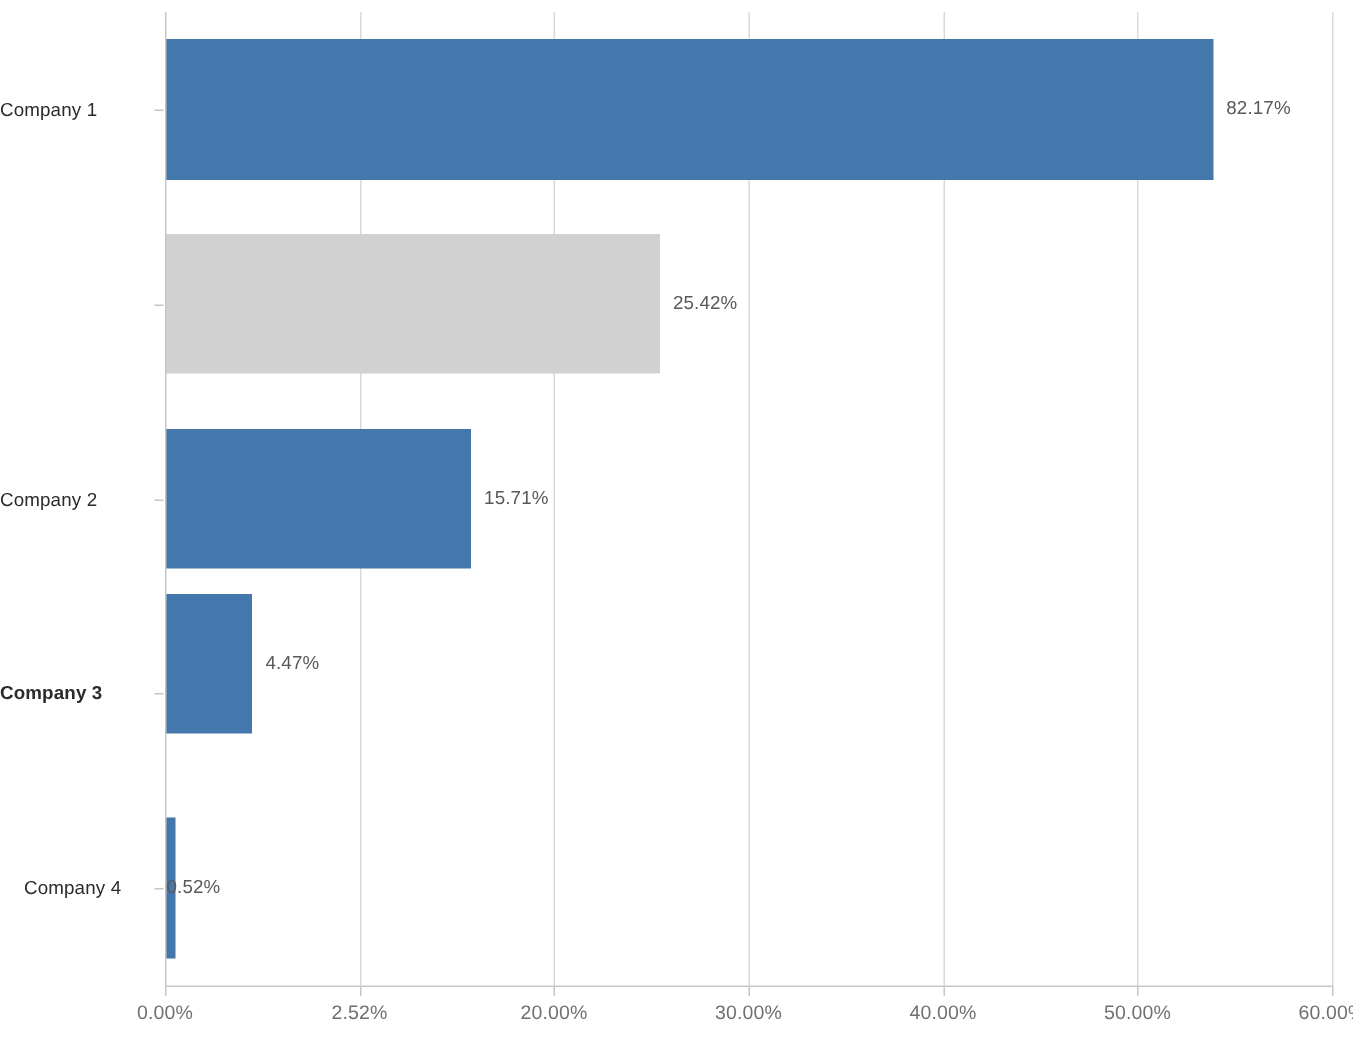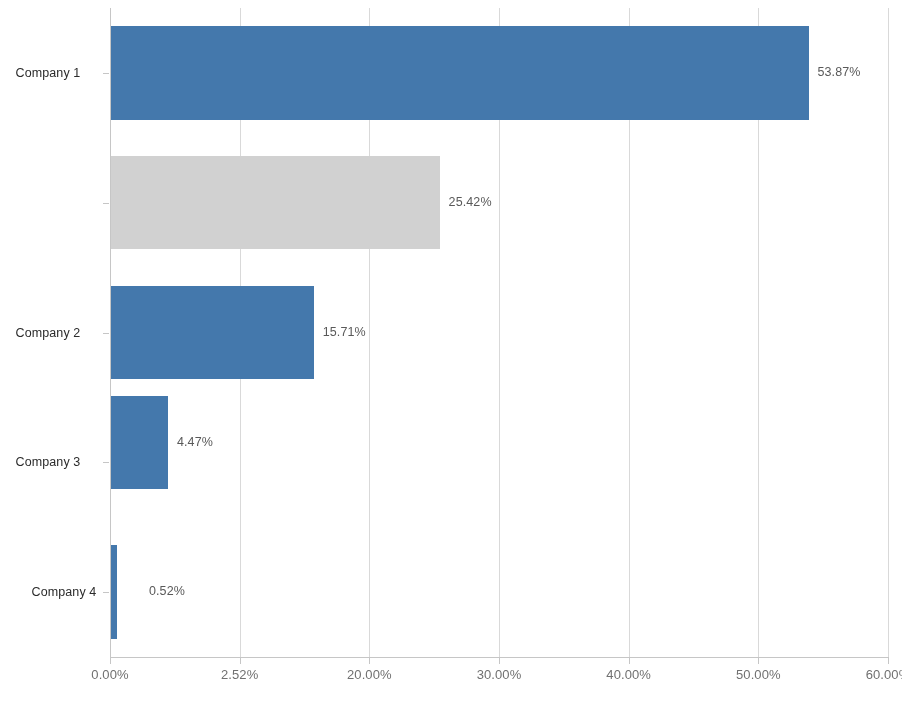--- a/index.html
+++ b/index.html
@@ -101,21 +101,21 @@
     letter-spacing: 0.1px;
   }
 
   .cat-label {
     position: absolute;
     right: 0;
     transform: translateY(-50%);
     font-size: 12.5px;
     color: #2b2b2b;
     white-space: nowrap;
-    text-align: center;
+    text-align: left;
     letter-spacing: 0.1px;
   }
 
   .cat-tick {
     position: absolute;
     left: 103px;
     width: 6px;
     height: 1px;
     background: #c6c6c6;
   }
@@ -131,37 +131,37 @@
         <div class="gridline" style="left: 129.667px;"></div>
         <div class="gridline" style="left: 259.333px;"></div>
         <div class="gridline" style="left: 389px;"></div>
         <div class="gridline" style="left: 518.667px;"></div>
         <div class="gridline" style="left: 648.333px;"></div>
         <div class="gridline" style="left: 778px;"></div>
       </div>
     <div id="bars">
         <div class="bar-row" style="top: 18.172px; height: 93.456px;">
           <div class="bar blue" title="Company 1 53.87%" style="width: 698.514px; background: rgb(68, 120, 172);"></div>
-          <div class="bar-value-label" style="left: 707.514px; top: 38.728px;">53.87%</div>
+          <div class="bar-value-label" style="left: 707.514px; top: 38.728px;">82.17%</div>
         </div>
         <div class="bar-row" style="top: 147.972px; height: 93.456px;">
           <div class="bar grey" title=" 25.42%" style="width: 329.613px; background: rgb(209, 209, 209);"></div>
           <div class="bar-value-label" style="left: 338.613px; top: 38.728px;">25.42%</div>
         </div>
         <div class="bar-row" style="top: 278px; height: 93.456px;">
           <div class="bar blue" title="Company 2 15.71%" style="width: 203.706px; background: rgb(68, 120, 172);"></div>
           <div class="bar-value-label" style="left: 212.706px; top: 38.728px;">15.71%</div>
         </div>
         <div class="bar-row" style="top: 388px; height: 93.456px;">
           <div class="bar blue" title="Company 3 4.47%" style="width: 57.961px; background: rgb(68, 120, 172);"></div>
           <div class="bar-value-label" style="left: 66.961px; top: 38.728px;">4.47%</div>
         </div>
         <div class="bar-row" style="top: 537.372px; height: 93.456px;">
           <div class="bar blue" title="Company 4 0.52%" style="width: 6.74267px; background: rgb(68, 120, 172);"></div>
-          <div class="bar-value-label" style="left: 24px; top: 38.728px; padding-left: 15px;">0.52%</div>
+          <div class="bar-value-label" style="left: 1px; top: 38.728px;">0.52%</div>
         </div>
       </div>
   </div>
 
   <div class="axis-line-y"></div>
   <div class="axis-line-x"></div>
 
   <div id="x-axis">
       <div class="tick-mark" style="left: 110px;"></div>
       <div class="x-tick-label" style="left: 110px;">0.00%</div>
@@ -179,19 +179,19 @@
       <div class="x-tick-label" style="left: 888px;">60.00%</div>
     </div>
 
   <div id="y-axis">
       <div class="cat-label" style="top: 72.9px; left: 0px; width: 96px;">Company 1</div>
       <div class="cat-tick" style="top: 72.9px;"></div>
       <div class="cat-label" style="top: 202.7px; left: 0px; width: 96px;"></div>
       <div class="cat-tick" style="top: 202.7px;"></div>
       <div class="cat-label" style="top: 332.5px; left: 0px; width: 96px;">Company 2</div>
       <div class="cat-tick" style="top: 332.5px;"></div>
-      <div class="cat-label" style="top: 462.3px; left: 0px; width: 96px;">Company 3</div>
+      <div class="cat-label" style="top: 462.3px; left: 0px; width: 96px; font-weight: bold;">Company 3</div>
       <div class="cat-tick" style="top: 462.3px;"></div>
       <div class="cat-label" style="top: 592.1px; left: 0px; width: 96px; padding-left: 16px;">Company 4</div>
       <div class="cat-tick" style="top: 592.1px;"></div>
     </div>
 
 </div>
 
 </body></html>

